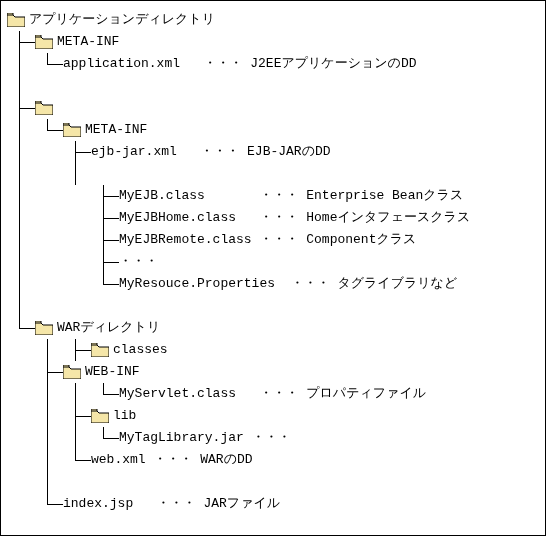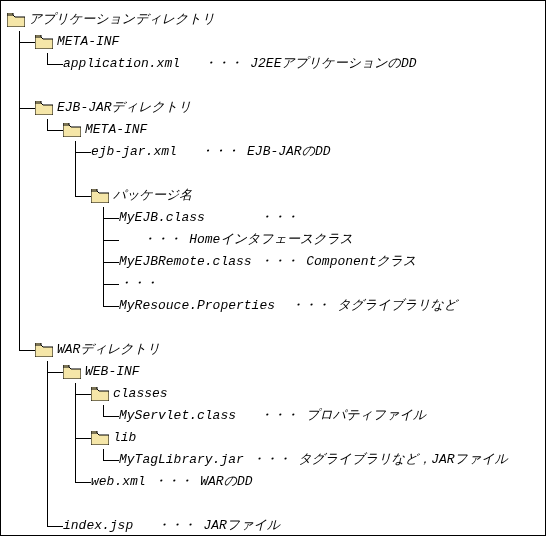--- a/index.html
+++ b/index.html
@@ -10,21 +10,20 @@
     font-size: 13px;
     color: #000;
   }
   .frame {
     border: 1px solid #000;
     width: 546px;
     height: 536px;
     box-sizing: border-box;
     padding: 8px 6px;
     position: relative;
-    font-style: italic;
   }
   .tree {
     position: relative;
   }
   .row {
     display: flex;
     align-items: center;
     height: 22px;
     line-height: 22px;
     white-space: pre;
@@ -133,21 +132,20 @@
 
 <div class="row">
   <span class="indent vline"></span>
 </div>
 
 <div class="row">
   <span class="indent tee"></span>
   <span class="folder"><svg width="18" height="14">
             <path d="M0 2 L6 2 L8 4 L18 4 L18 14 L0 14 Z M0 2 L0 0 L6 0 L6 2" fill="#F5E6A8" stroke="#000" stroke-width="1"></path>
           </svg></span>
-  <span class="label">EJB-JARディレクトリ</span>
 </div>
 
 <div class="row">
   <span class="indent vline"></span>
   <span class="indent elbow"></span>
   <span class="folder"><svg width="18" height="14">
             <path d="M0 2 L6 2 L8 4 L18 4 L18 14 L0 14 Z M0 2 L0 0 L6 0 L6 2" fill="#F5E6A8" stroke="#000" stroke-width="1"></path>
           </svg></span>
   <span class="label">META-INF</span>
 </div>
@@ -162,46 +160,39 @@
   <span class="label"> </span>
   <span class="label">EJB-JARのDD</span>
 </div>
 
 <div class="row">
   <span class="indent vline"></span>
   <span class="indent blank"></span>
   <span class="indent vline"></span>
 </div>
 
-<div class="row">
-  <span class="indent vline"></span>
-  <span class="indent blank"></span>
-  <span class="indent elbow"></span>
-  <span class="folder"><svg width="18" height="14">
-            <path d="M0 2 L6 2 L8 4 L18 4 L18 14 L0 14 Z M0 2 L0 0 L6 0 L6 2" fill="#F5E6A8" stroke="#000" stroke-width="1"></path>
-          </svg></span>
-  <span class="label">パッケージ名</span>
-</div>
 
 <div class="row">
   <span class="indent vline"></span>
   <span class="indent blank"></span>
   <span class="indent blank"></span>
   <span class="indent tee"></span>
   <span class="label">MyEJB.class</span>
   <span class="label">       </span>
   <span class="label">・・・</span>
   <span class="label"> </span>
-</div>
-
-<div class="row">
-  <span class="indent vline"></span>
-  <span class="indent blank"></span>
-  <span class="indent blank"></span>
-  <span class="indent tee"></span>
+  <span class="label">Enterprise Beanクラス</span>
+</div>
+
+<div class="row">
+  <span class="indent vline"></span>
+  <span class="indent blank"></span>
+  <span class="indent blank"></span>
+  <span class="indent tee"></span>
+  <span class="label">MyEJBHome.class</span>
   <span class="label">   </span>
   <span class="label">・・・</span>
   <span class="label"> </span>
   <span class="label">Homeインタフェースクラス</span>
 </div>
 
 <div class="row">
   <span class="indent vline"></span>
   <span class="indent blank"></span>
   <span class="indent blank"></span>
@@ -240,40 +231,40 @@
 <div class="row">
   <span class="indent elbow"></span>
   <span class="folder"><svg width="18" height="14">
             <path d="M0 2 L6 2 L8 4 L18 4 L18 14 L0 14 Z M0 2 L0 0 L6 0 L6 2" fill="#F5E6A8" stroke="#000" stroke-width="1"></path>
           </svg></span>
   <span class="label">WARディレクトリ</span>
 </div>
 
 <div class="row">
   <span class="indent blank"></span>
+  <span class="indent vline"></span>
+  <span class="indent tee"></span>
+  <span class="folder"><svg width="18" height="14">
+            <path d="M0 2 L6 2 L8 4 L18 4 L18 14 L0 14 Z M0 2 L0 0 L6 0 L6 2" fill="#F5E6A8" stroke="#000" stroke-width="1"></path>
+          </svg></span>
+  <span class="label">classes</span>
+</div>
+
+<div class="row">
+  <span class="indent blank"></span>
   <span class="indent tee"></span>
   <span class="folder"><svg width="18" height="14">
             <path d="M0 2 L6 2 L8 4 L18 4 L18 14 L0 14 Z M0 2 L0 0 L6 0 L6 2" fill="#F5E6A8" stroke="#000" stroke-width="1"></path>
           </svg></span>
   <span class="label">WEB-INF</span>
 </div>
 
 <div class="row">
   <span class="indent blank"></span>
   <span class="indent vline"></span>
-  <span class="indent tee"></span>
-  <span class="folder"><svg width="18" height="14">
-            <path d="M0 2 L6 2 L8 4 L18 4 L18 14 L0 14 Z M0 2 L0 0 L6 0 L6 2" fill="#F5E6A8" stroke="#000" stroke-width="1"></path>
-          </svg></span>
-  <span class="label">classes</span>
-</div>
-
-<div class="row">
-  <span class="indent blank"></span>
-  <span class="indent vline"></span>
   <span class="indent vline"></span>
   <span class="indent elbow"></span>
   <span class="label">MyServlet.class</span>
   <span class="label">   </span>
   <span class="label">・・・</span>
   <span class="label"> </span>
   <span class="label">プロパティファイル</span>
 </div>
 
 <div class="row">
@@ -288,21 +279,20 @@
 
 <div class="row">
   <span class="indent blank"></span>
   <span class="indent vline"></span>
   <span class="indent vline"></span>
   <span class="indent elbow"></span>
   <span class="label">MyTagLibrary.jar</span>
   <span class="label"> </span>
   <span class="label">・・・</span>
   <span class="label"> </span>
-  <span class="label">タグライブラリなど，JARファイル</span>
 </div>
 
 <div class="row">
   <span class="indent blank"></span>
   <span class="indent vline"></span>
   <span class="indent elbow"></span>
   <span class="label">web.xml</span>
   <span class="label"> </span>
   <span class="label">・・・</span>
   <span class="label"> </span>

